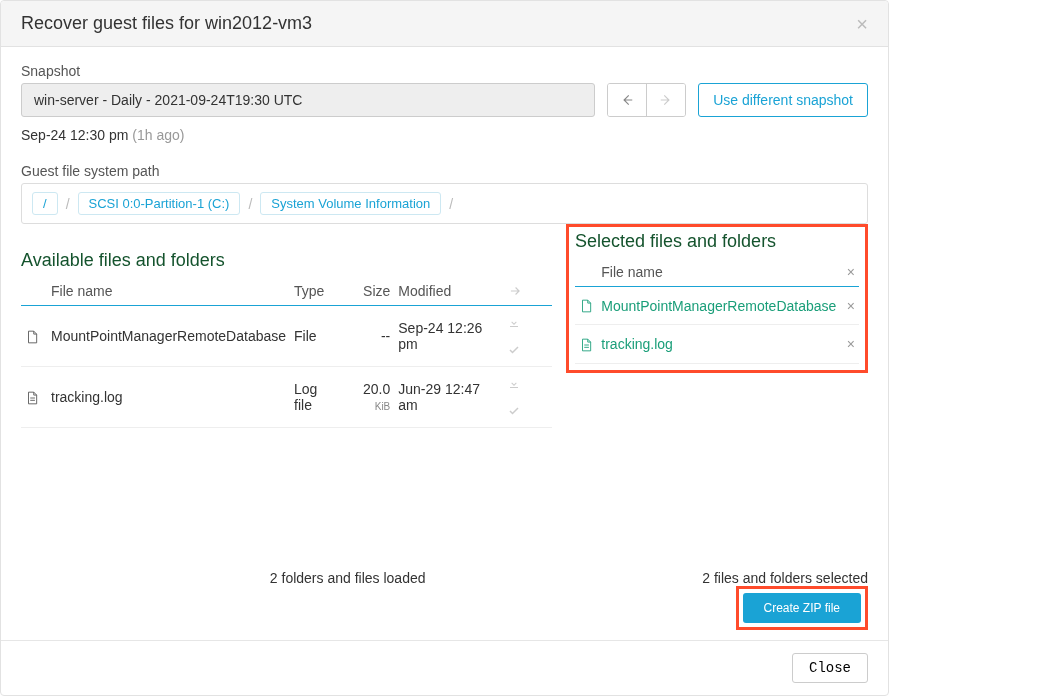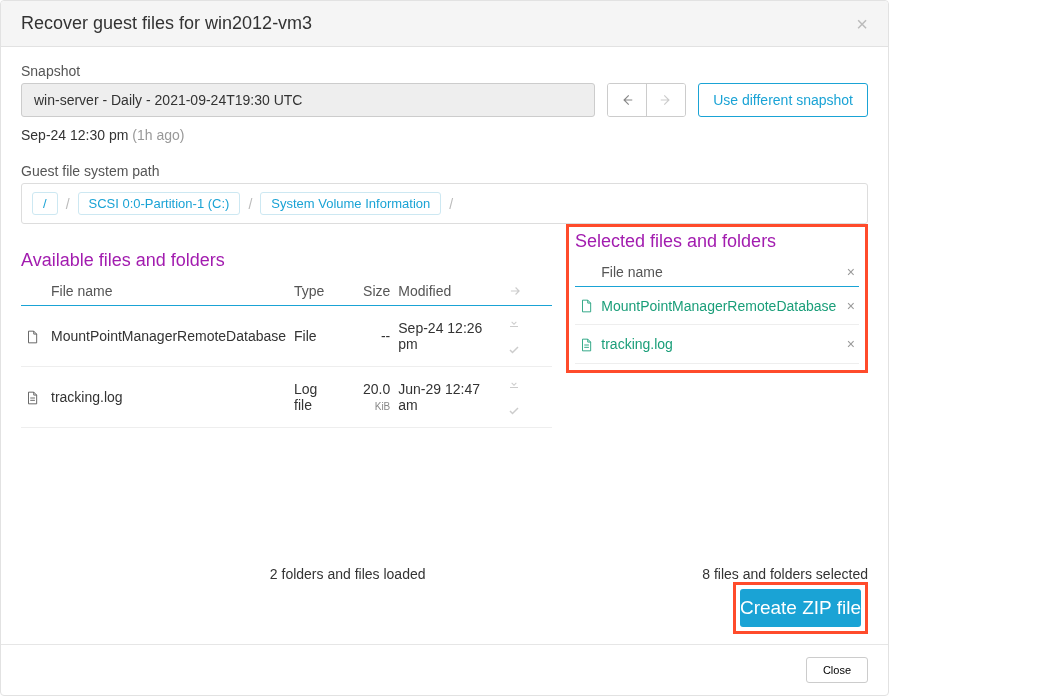--- a/index.html
+++ b/index.html
@@ -13,21 +13,21 @@
 .nav-group{display:flex;border:1px solid #ccc;border-radius:3px;overflow:hidden;}
 .nav-btn{padding:6px 12px;background:#fff;border:none;cursor:default;display:flex;align-items:center;justify-content:center;color:#999;}
 .nav-btn + .nav-btn{border-left:1px solid #ccc;}
 .outline-btn{border:1px solid #1aa3d5;color:#1aa3d5;background:#fff;border-radius:3px;padding:6px 14px;font-size:14px;cursor:pointer;}
 .timestamp-row{margin-top:10px;font-size:14px;color:#333;}
 .timestamp-row .ago{color:#999;}
 .section-gap{height:20px;}
 .breadcrumb-box{border:1px solid #ddd;border-radius:3px;padding:8px 10px;display:flex;align-items:center;gap:8px;}
 .bc-item{color:#1aa3d5;border:1px solid #cde8f2;border-radius:3px;padding:3px 10px;font-size:13px;cursor:pointer;text-decoration:none;}
 .bc-sep{color:#bbb;}
-.section-title{font-size:18px;font-weight:400;color:#a21caf;margin:26px 0 6px 0;}
+.section-title{font-size:18px;font-weight:400;color:#14532d;margin:26px 0 6px 0;}
 .main-area{display:flex;gap:14px;flex:1;min-height:0;}
 .left-pane{flex:1;min-width:0;}
 .right-pane{width:302px;}
 .highlight-panel{border:3px solid #ff4b2b;padding:0 6px 6px 6px;}
 table{width:100%;border-collapse:collapse;font-size:14px;}
 th{text-align:left;font-weight:400;color:#555;padding:6px 4px;border-bottom:1px solid #1aa3d5;}
 th.right{text-align:right;}
 tbody td{padding:10px 4px;border-bottom:1px solid #eee;vertical-align:middle;}
 tbody td.right{text-align:right;}
 .icon-cell{width:18px;}
@@ -35,23 +35,23 @@
 .action-col{width:38px;text-align:right;color:#ccc;}
 .unit{font-size:10px;color:#888;}
 .selected-name{color:#1a9e79;}
 .remove-x{color:#999;cursor:pointer;font-size:14px;}
 .arrow-indicator{color:#ccc;}
 .counts-row{display:flex;gap:18px;}
 .counts-row > div{flex:1;text-align:right;}
 .counts-row > div:first-child{padding-right:20px;}
 .action-row{display:flex;justify-content:flex-end;padding-bottom:10px;}
 .highlight-btn-box{border:3px solid #ff4b2b;padding:4px;display:inline-block;}
-.primary-btn{background:#1aa3d5;color:#fff;border:none;border-radius:3px;padding:8px 0;font-size:19px;cursor:pointer;}
+.primary-btn{background:#1aa3d5;color:#fff;border:none;border-radius:3px;padding:8px 21px;font-size:12px;cursor:pointer;}
 .modal-footer{border-top:1px solid #e6e6e6;padding:12px 20px;display:flex;justify-content:flex-end;}
-.default-btn{background:#fff;border:1px solid #ccc;border-radius:3px;padding:6px 16px;font-size:11px;cursor:pointer;}
+.default-btn{background:#fff;border:1px solid #ccc;border-radius:3px;padding:6px 16px;font-size:14px;cursor:pointer;font-family:Liberation Mono, monospace;}
 .th-action{width:40px;text-align:right;}
 svg{display:block;}
 </style>
 </head>
 <body>
 
 <div class="modal">
   <div class="modal-header">
     <span>Recover guest files for win2012-vm3</span>
     <span class="close">×</span>
@@ -186,21 +186,21 @@
                 </tr>
               </tbody>
           </table>
         </div>
       </div>
 
     </div>
 
     <div class="counts-row">
       <div>2 folders and files loaded</div>
-      <div>8 files and folders selected</div>
+      <div>2 files and folders selected</div>
     </div>
 
     <div class="action-row">
       <span class="highlight-btn-box">
         <button class="primary-btn">Create ZIP file</button>
       </span>
     </div>
 
   </div>
 

